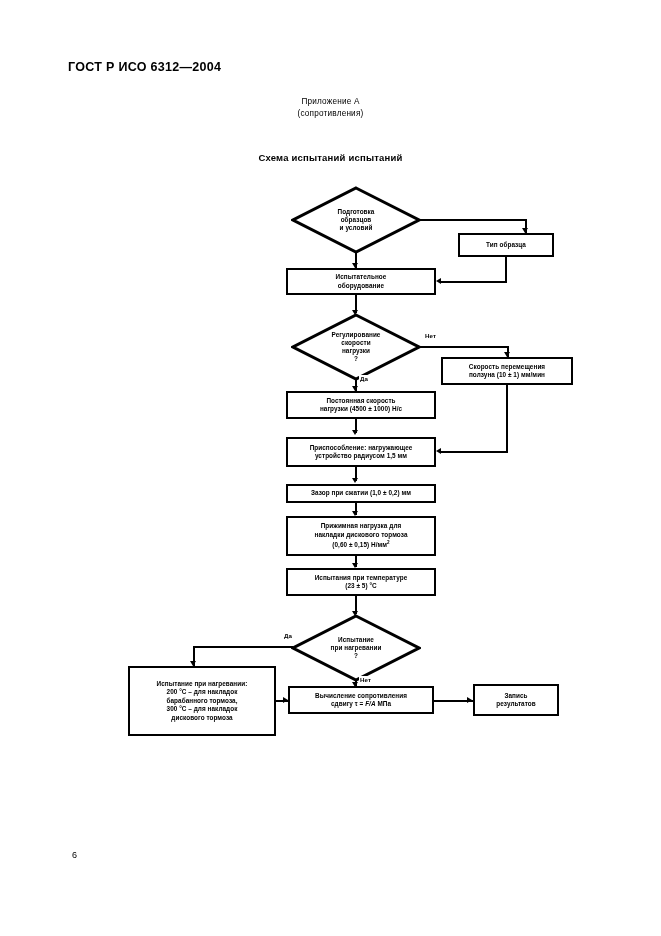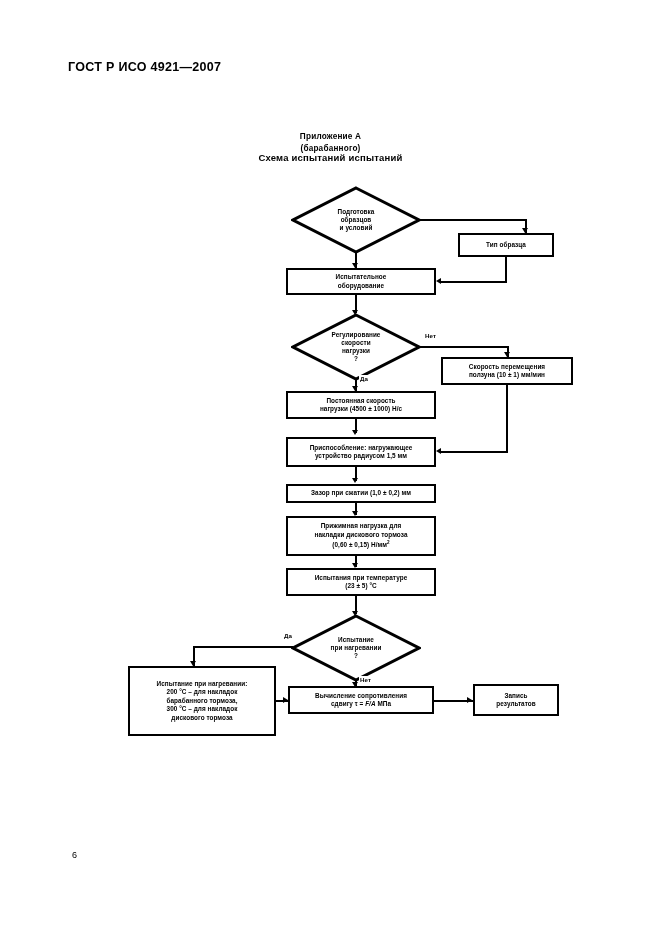--- a/index.html
+++ b/index.html
@@ -29,24 +29,23 @@
     letter-spacing: 0.3px;
     white-space: nowrap;
   }
   .appendix {
     position: absolute;
     left: 0;
     right: 0;
     top: 96px;
     text-align: center;
     font-size: 8.2px;
-    font-weight: bold;
+    font-weight: normal;
     line-height: 12px;
     letter-spacing: 0.2px;
-    margin-top: 35px;
   }
   .appendix span { display: block; }
   .scheme-title {
     position: absolute;
     left: 0;
     right: 0;
     top: 152px;
     text-align: center;
     font-size: 9.5px;
     font-weight: bold;
@@ -149,25 +148,25 @@
   }
 
   .sup { font-size: 4.6px; vertical-align: super; }
   .ital { font-style: italic; }
 </style>
 </head>
 <body>
 
 <div class="page">
 
-  <div class="doc-header">ГОСТ Р ИСО 4921—2007</div>
+  <div class="doc-header">ГОСТ Р ИСО 6312—2004</div>
 
   <div class="appendix">
     <span>Приложение А</span>
-    <span>(барабанного)</span>
+    <span>(сопротивления)</span>
   </div>
 
   <div class="scheme-title">Схема испытаний испытаний</div>
 
   <div class="fc">
 
     <div class="diamond" style="left:291px; top:186px; width:130px; height:68px;">
       <svg class="dshape" viewBox="0 0 130 68" preserveAspectRatio="none">
         <polygon points="65,2 128,34 65,66 2,34" fill="#ffffff" stroke="#000000" stroke-width="3"></polygon>
       </svg>

